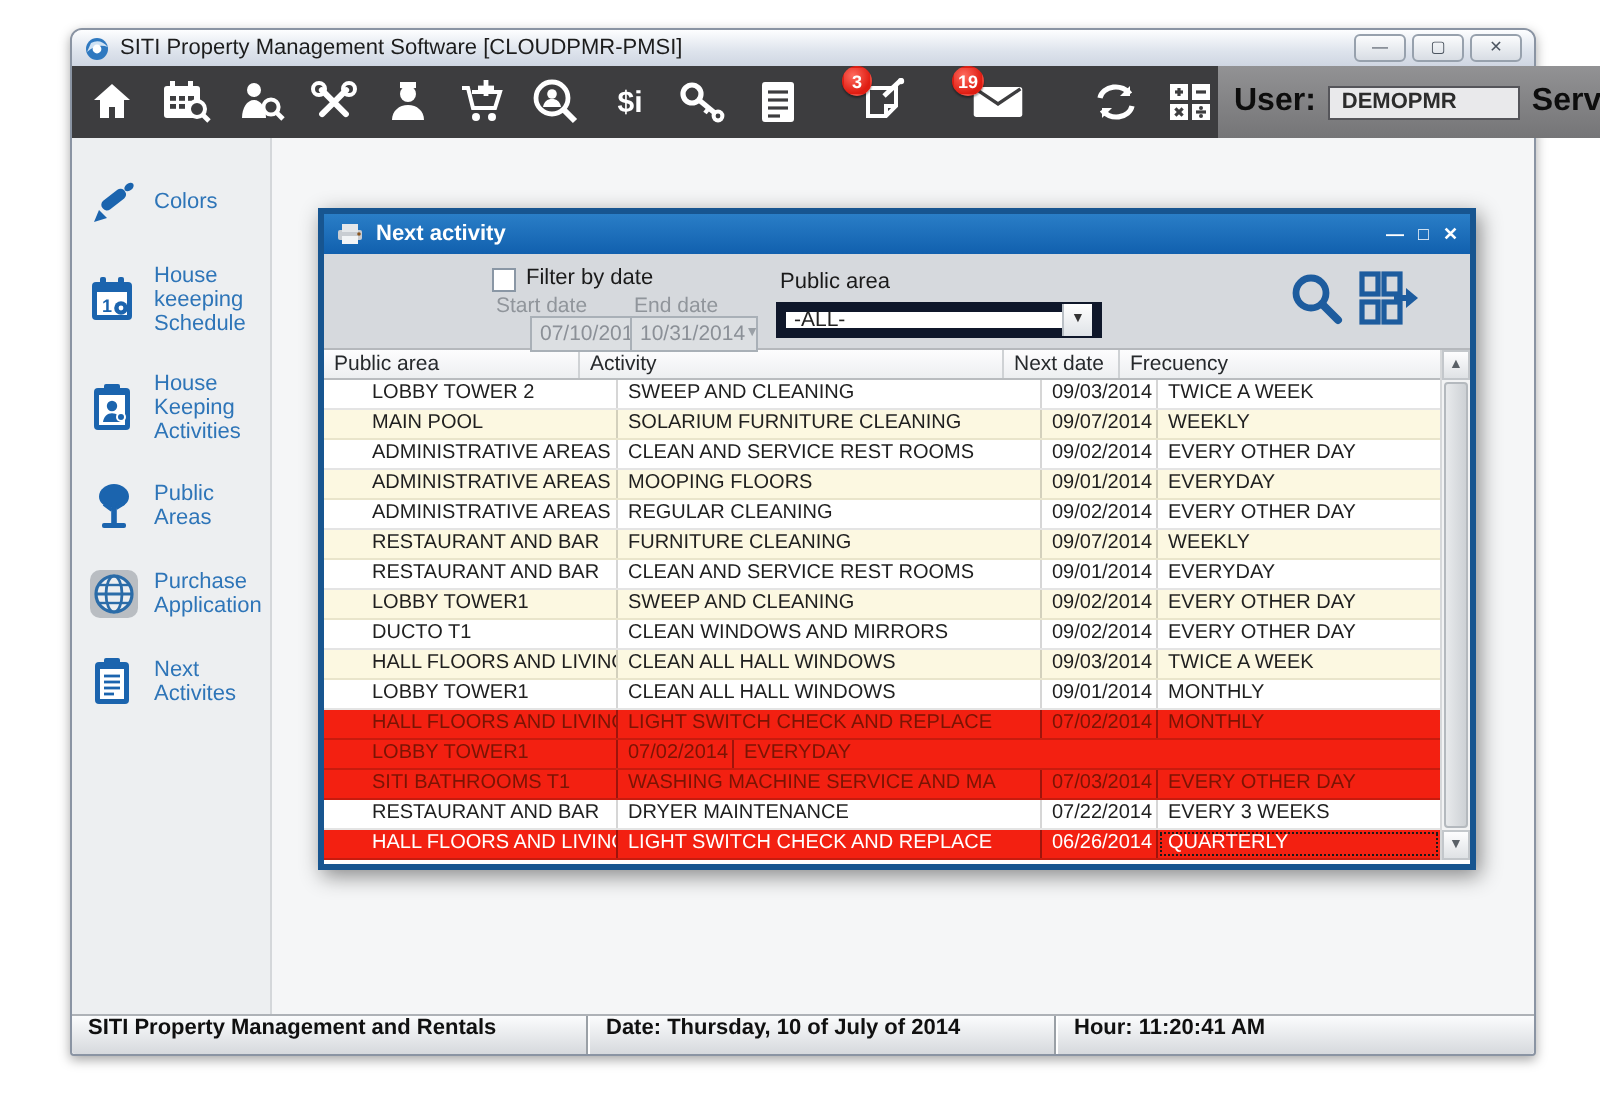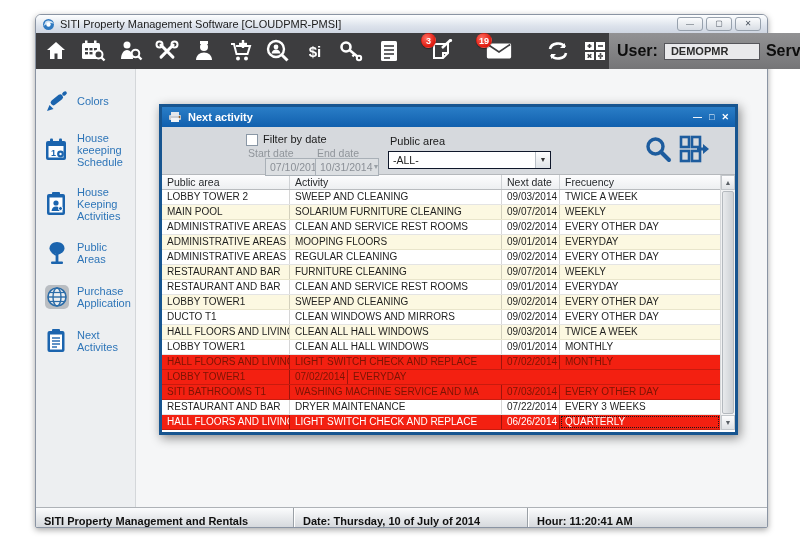--- a/index.html
+++ b/index.html
@@ -36,54 +36,54 @@
   
   .sidebar { position:absolute; left:0; top:54px; bottom:20px; width:100px;
     background:#edeff1; border-right:1px solid #d4d7da; padding-top:10px; }
   .side-item { display:flex; align-items:center; gap:7px; padding:9px 4px 9px 8px;
     color:#2e75b8; font-size:11px; line-height:12px; cursor:pointer; }
   .side-item svg { flex:0 0 auto; }
 
   
   .statusbar { position:absolute; left:0; right:0; bottom:0; height:20px;
     background:linear-gradient(#fbfcfd,#d6d9dd); border-top:1px solid #aeb2b7;
-    display:flex; align-items:flex-end; font-size:11px; font-weight:bold; color:#101010;
+    display:flex; align-items:flex-start; font-size:11px; font-weight:bold; color:#101010;
     border-radius:0 0 2px 2px; }
   .sb-seg { padding:0 8px; white-space:nowrap; overflow:hidden; }
   .sb-1 { width:257px; } .sb-2 { width:232px; }
   .sb-div { width:2px; align-self:stretch; border-left:1px solid #9aa0a6; border-right:1px solid #fff; }
 
   
   .dialog { position:absolute; left:123px; top:89px; width:579px; height:331px;
     border:3px solid #175590; background:#fff; box-shadow:2px 3px 10px rgba(0,0,0,.45); }
   .dlg-title { height:20px; background:linear-gradient(#2a7ec7,#1160ae); color:#fff;
     display:flex; align-items:center; gap:6px; padding:0 6px; font-size:11px; font-weight:bold; }
   .dlg-controls { margin-left:auto; display:flex; gap:7px; font-size:9px; font-weight:bold; }
   .dlg-controls span { cursor:pointer; }
   .filterbar { position:relative; height:48px; background:#d6d9dd; border-bottom:1px solid #b5b8bc; }
   .chk { position:absolute; left:84px; top:7px; width:12px; height:12px; background:#fff; border:1px solid #8a97a5; }
   .chk-lbl { position:absolute; left:101px; top:6px; font-size:11px; color:#1a1a1a;text-align:center; }
   .flbl { position:absolute; font-size:10.5px; color:#90959b; }
   .flbl-dark { color:#1a1a1a; font-size:11px; }
   .combo { position:absolute; height:18px; border:1px solid #a9b0b7; background:#dcdfe2;
     font-size:10.5px; color:#8b9097; line-height:16px; padding:0 4px; display:flex; justify-content:space-between; align-items:center; }
   .combo .arr { font-size:7px; color:#9aa0a6; }
-  .combo-live { background:#fff; border:1px solid #0f172a; color:#222; }
+  .combo-live { background:#fff; border:5px solid #0f172a; color:#222; }
   .combo-live .arr-box { width:15px; height:16px; margin-right:-4px; display:flex; align-items:center; justify-content:center;
     background:linear-gradient(#fefefe,#dfe3e7); border-left:1px solid #b9bfc5; font-size:7px; color:#333; }
   .find-ico { position:absolute; right:63px; top:8px; cursor:pointer; }
   .exit-ico { position:absolute; right:26px; top:8px; cursor:pointer; }
 
   
   .table-wrap { display:flex; height:255px; }
   .grid { width:558px; }
   .thead { display:flex; height:15px; background:linear-gradient(#fdfdfe,#edeff1);
     border-bottom:1px solid #b9bcbf; font-size:10.5px; color:#26292c; }
   .th { padding:0 5px; line-height:15px; border-right:1px solid #cfd2d5; white-space:nowrap; overflow:hidden; }
-  .tr { display:flex; height:15px; background:#fff; border-bottom:1px solid #e4e4e4; cursor:pointer; }
+  .tr { display:flex; height:15px; background:#fff; border-bottom:1px solid #e4e4e4; cursor:pointer;padding-left:19px; }
   .td { padding:0 5px; font-size:10px; line-height:14px; color:#1f1f1f;
     border-right:1px solid rgba(0,0,0,.16); white-space:nowrap; overflow:hidden; }
   .c-area { width:128px; } .c-act { width:212px; } .c-date { width:58px; } .c-freq { flex:1; border-right:none; }
   .state-alt { background:#fcf8e1; border-bottom-color:#e9e5cb; }
   .state-overdue { background:#f32011; border-bottom-color:#c81b0e; }
   .state-overdue .td { color:#7a1404; border-right-color:rgba(0,0,0,.35); }
   .state-selected { background:#f32011; border-bottom-color:#c81b0e; }
   .state-selected .td { color:#fff; border-right-color:rgba(0,0,0,.35); }
   .state-selected .c-freq { outline:1px dotted #1a1a1a; outline-offset:-2px; }
 

